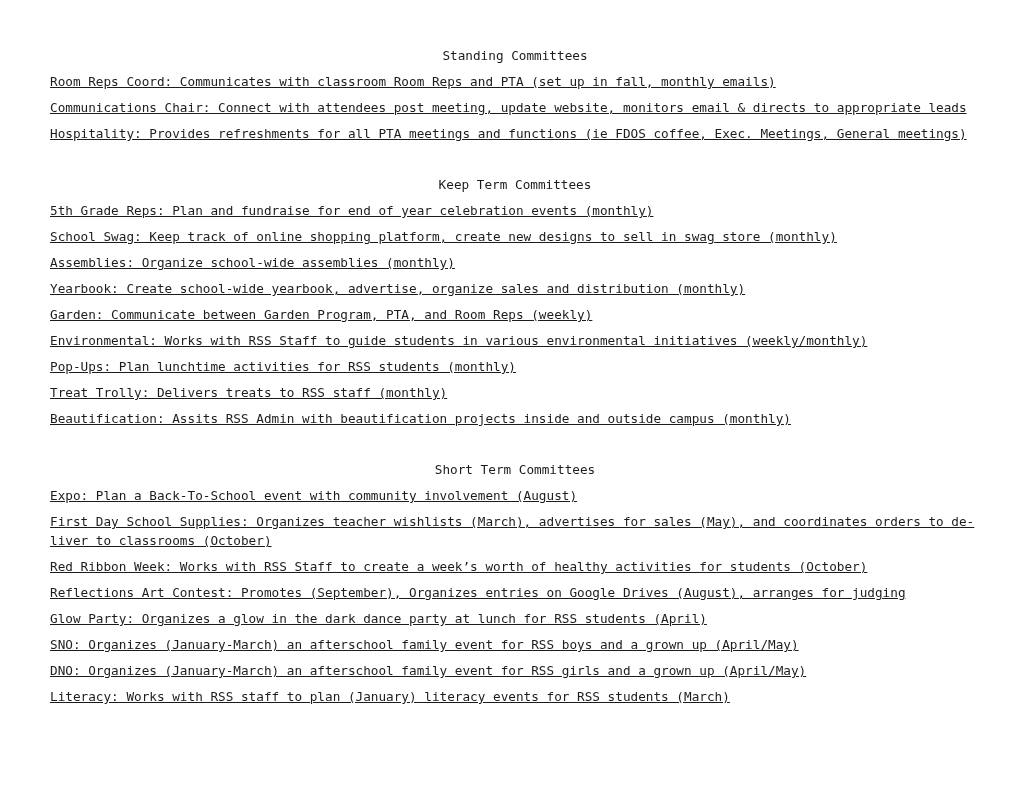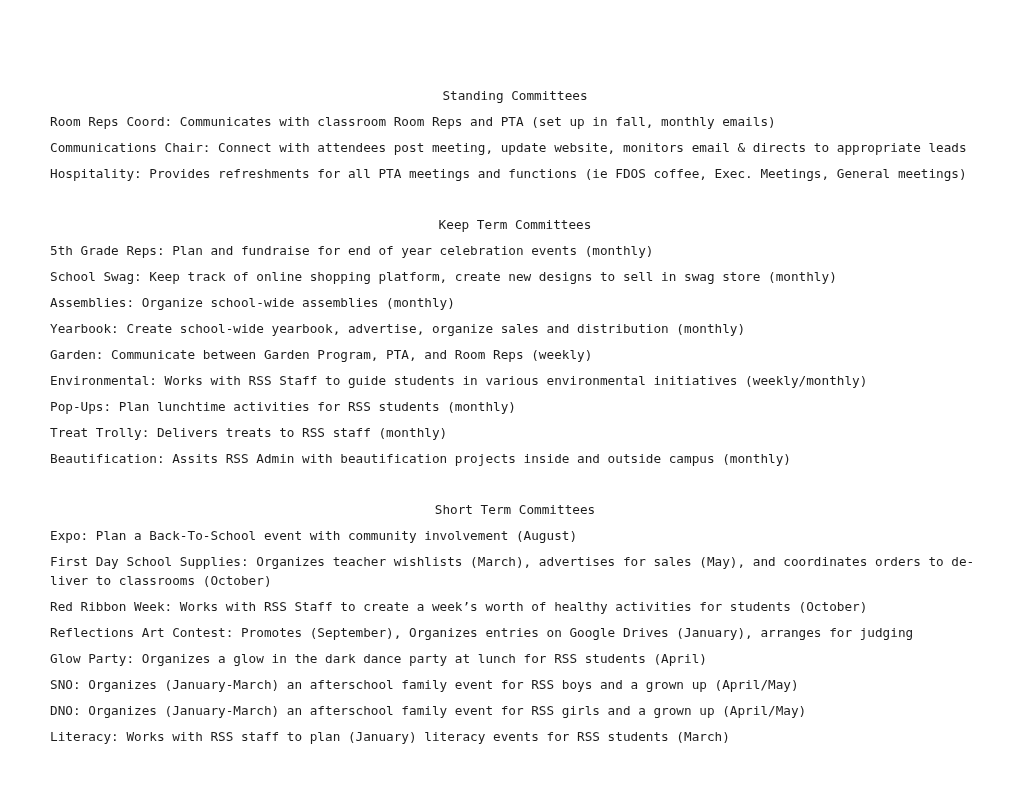--- a/index.html
+++ b/index.html
@@ -13,38 +13,38 @@
     overflow: hidden;
     font-family: "DejaVu Sans Mono", "Liberation Mono", monospace;
     font-size: 12.7px;
     color: #1c1c1c;
     -webkit-font-smoothing: antialiased;
   }
   .doc {
     box-sizing: border-box;
     padding: 46px 10px 0 50px;
     width: 1024px;
-    margin-top: 40px;
   }
   .section { margin-top: 32px; }
   .section:first-child { margin-top: 0; }
   .section-title {
     text-align: center;
     line-height: 19px;
     margin-bottom: 7px;
     white-space: pre;
     
     width: 930px;
   }
   .item {
     margin-bottom: 7px;
   }
   .line {
     line-height: 19px;
     white-space: pre;
+    text-decoration: underline;
   }
 </style>
 </head>
 <body style="background: rgb(255, 255, 255); color: rgb(28, 28, 28);">
 
 <main class="doc">
     <section class="section">
       <div class="section-title">Standing Committees</div>
       <div class="item">
         <div class="line">Room Reps Coord: Communicates with classroom Room Reps and PTA (set up in fall, monthly emails)</div>
@@ -92,21 +92,21 @@
         <div class="line">Expo: Plan a Back-To-School event with community involvement (August)</div>
       </div>
       <div class="item">
         <div class="line">First Day School Supplies: Organizes teacher wishlists (March), advertises for sales (May), and coordinates orders to de-</div>
         <div class="line">liver to classrooms (October)</div>
       </div>
       <div class="item">
         <div class="line">Red Ribbon Week: Works with RSS Staff to create a week’s worth of healthy activities for students (October)</div>
       </div>
       <div class="item">
-        <div class="line">Reflections Art Contest: Promotes (September), Organizes entries on Google Drives (January), arranges for judging</div>
+        <div class="line">Reflections Art Contest: Promotes (September), Organizes entries on Google Drives (August), arranges for judging</div>
       </div>
       <div class="item">
         <div class="line">Glow Party: Organizes a glow in the dark dance party at lunch for RSS students (April)</div>
       </div>
       <div class="item">
         <div class="line">SNO: Organizes (January-March) an afterschool family event for RSS boys and a grown up (April/May)</div>
       </div>
       <div class="item">
         <div class="line">DNO: Organizes (January-March) an afterschool family event for RSS girls and a grown up (April/May)</div>
       </div>

